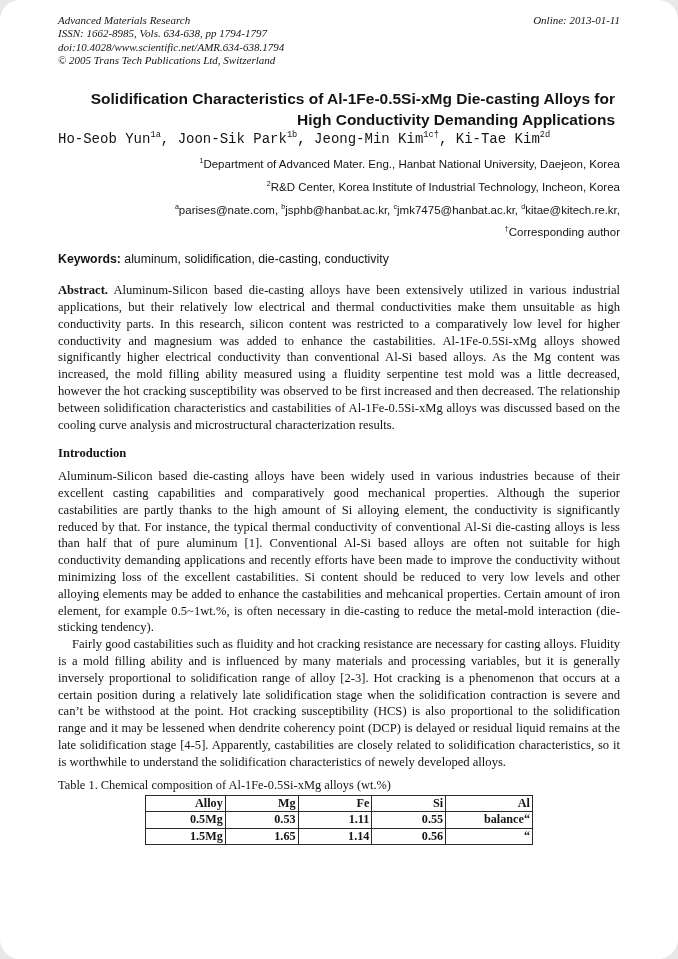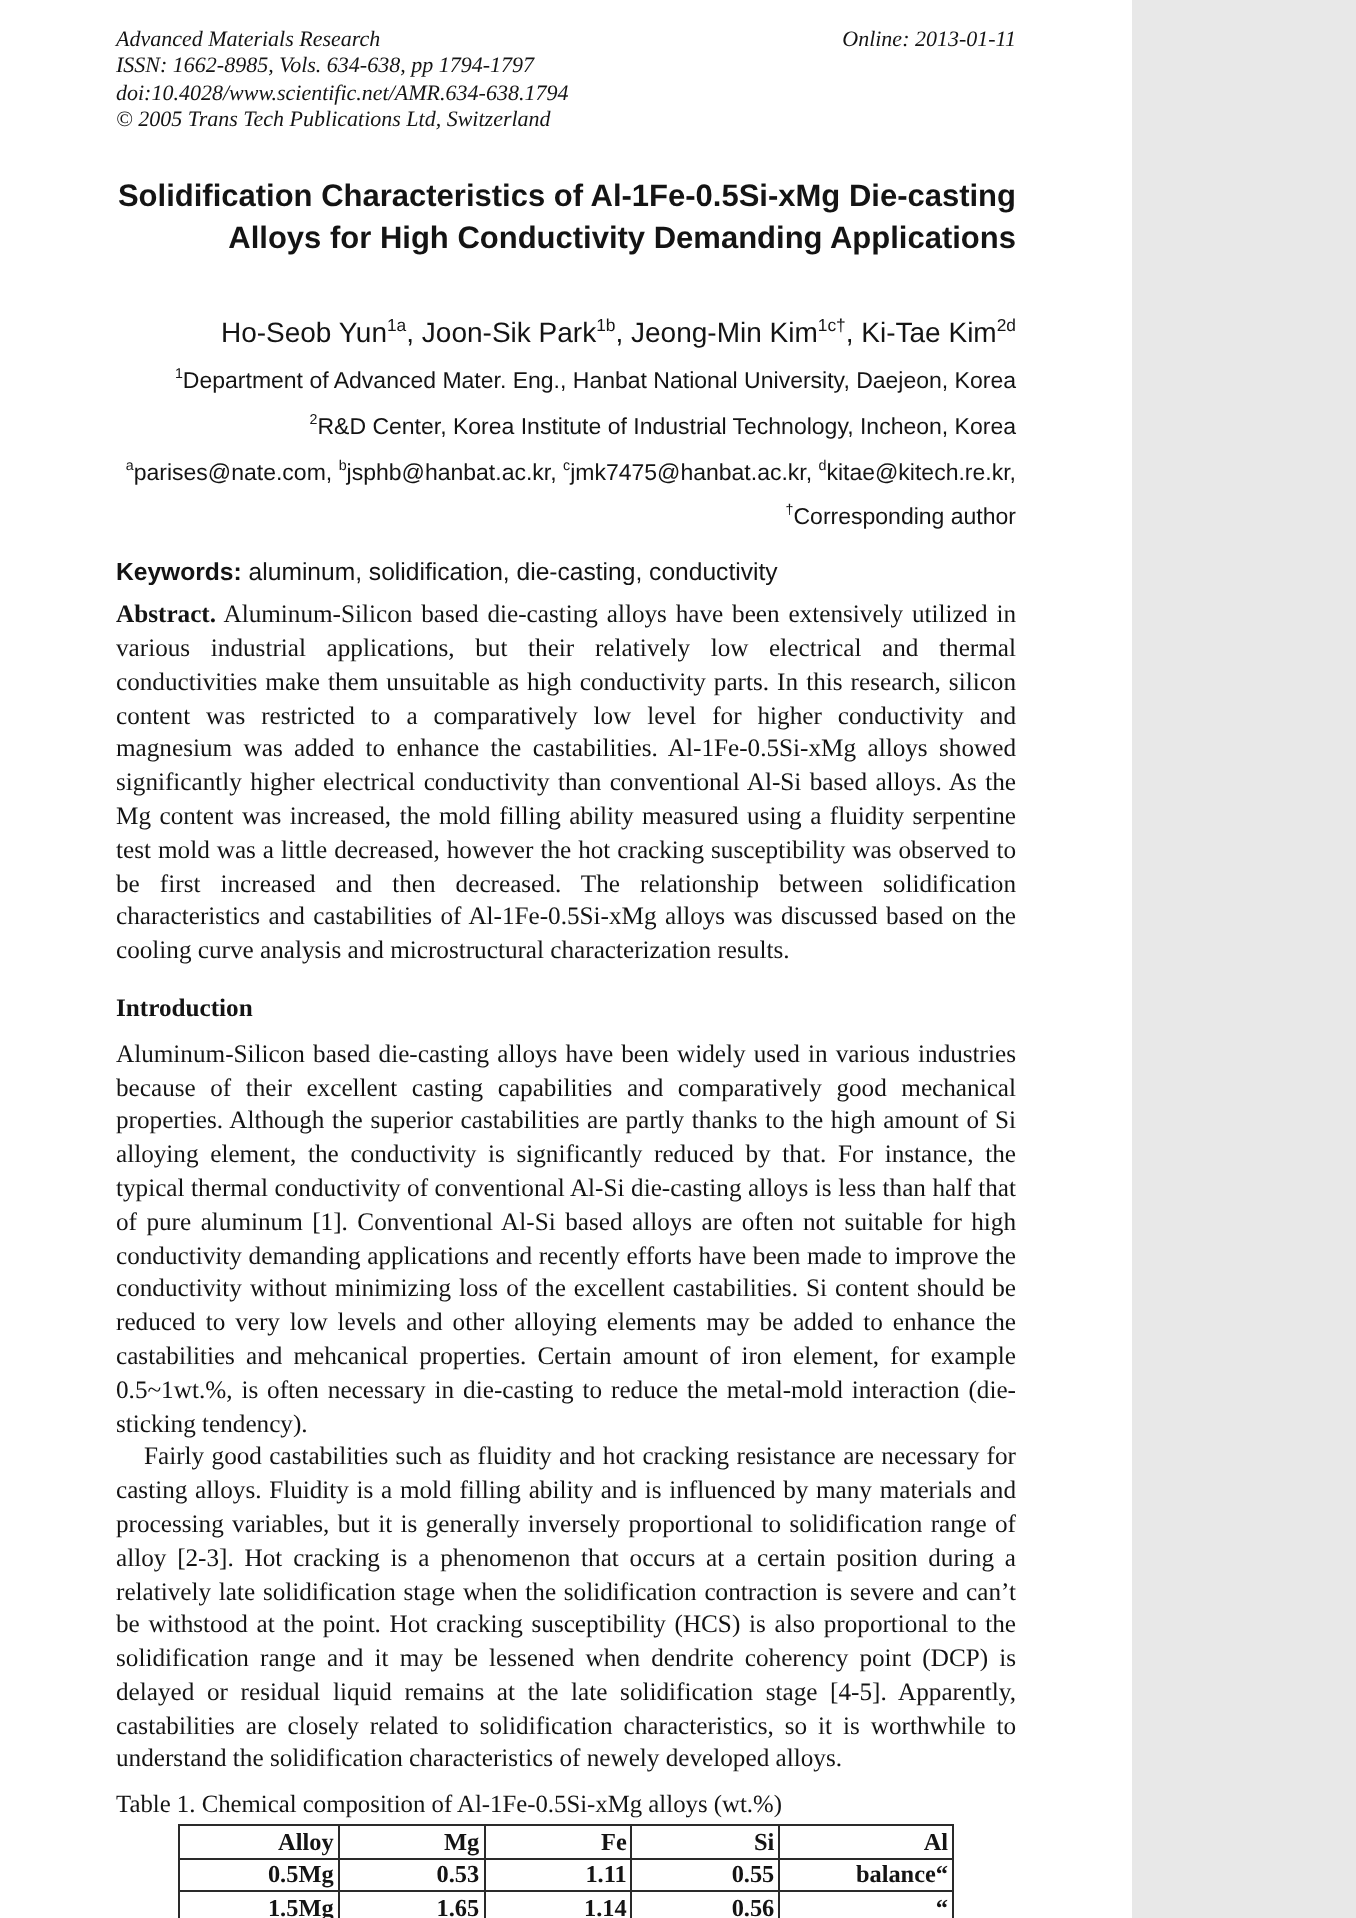--- a/index.html
+++ b/index.html
@@ -3,26 +3,27 @@
 <meta charset="utf-8">
 <style>
   * { margin: 0; padding: 0; box-sizing: border-box; }
   html, body { background: #e8e8e8; }
   body {
     width: 678px;
     font-family: "Liberation Serif", serif;
     color: #141414;
   }
   .page {
-    width: 566px;
+    width: 678px;
     height: 959px;
     background: #ffffff;
     padding: 14px 58px 0 58px;
     position: relative;
     overflow: hidden;
+    border-radius: 20px;
   }
   
   .jheader {
     display: flex;
     justify-content: space-between;
     align-items: flex-start;
     font-style: italic;
     font-size: 11px;
     line-height: 13.3px;
   }
@@ -33,23 +34,23 @@
     margin: 21px auto 0;
     max-width: 552px;
     text-align: right;
     font-family: "Liberation Sans", sans-serif;
     font-weight: bold;
     font-size: 15.5px;
     line-height: 21px;
   }
   
   .authors {
-    margin-top: 27px;
-    text-align: right;
-    font-family: Liberation Sans, sans-serif;
+    margin-top: 0;
+    text-align: left;
+    font-family: Liberation Mono, monospace;
     font-size: 14px;
     line-height: 18px;
   }
   sup { font-size: 0.62em; line-height: 0; vertical-align: super; }
   .affil, .emails, .correspond {
     text-align: right;
     font-family: "Liberation Sans", sans-serif;
     font-size: 11.5px;
     line-height: 14px;
   }
@@ -63,21 +64,21 @@
     font-size: 12.3px;
     line-height: 15px;
   }
   .keywords .label { font-weight: bold; }
   
   .bodytext {
     font-size: 12.6px;
     line-height: 16.8px;
     text-align: justify;
   }
-  .abstract { margin-top: 5px; }
+  .abstract { margin-top: 15px; }
   .abstract .label { font-weight: bold; }
   .section-heading {
     margin-top: 12px;
     font-size: 12.6px;
     font-weight: bold;
     line-height: 16.8px;
   }
   .para-first { margin-top: 6px; }
   .para-indent { text-indent: 14px; }
   

